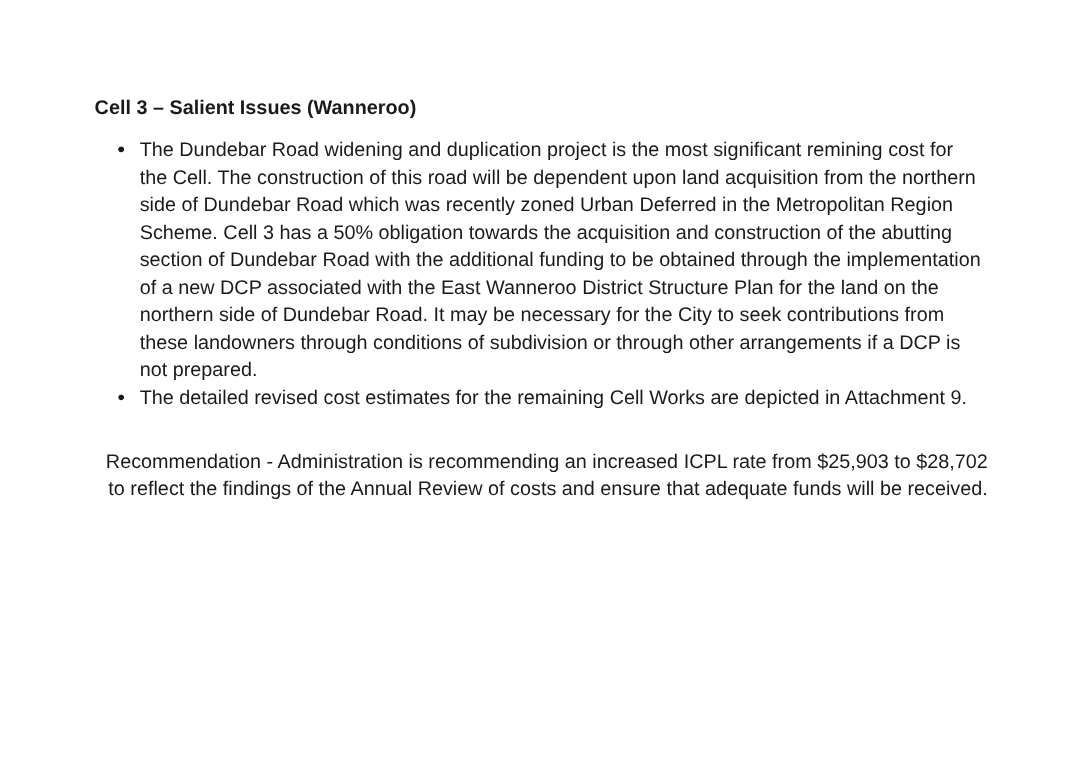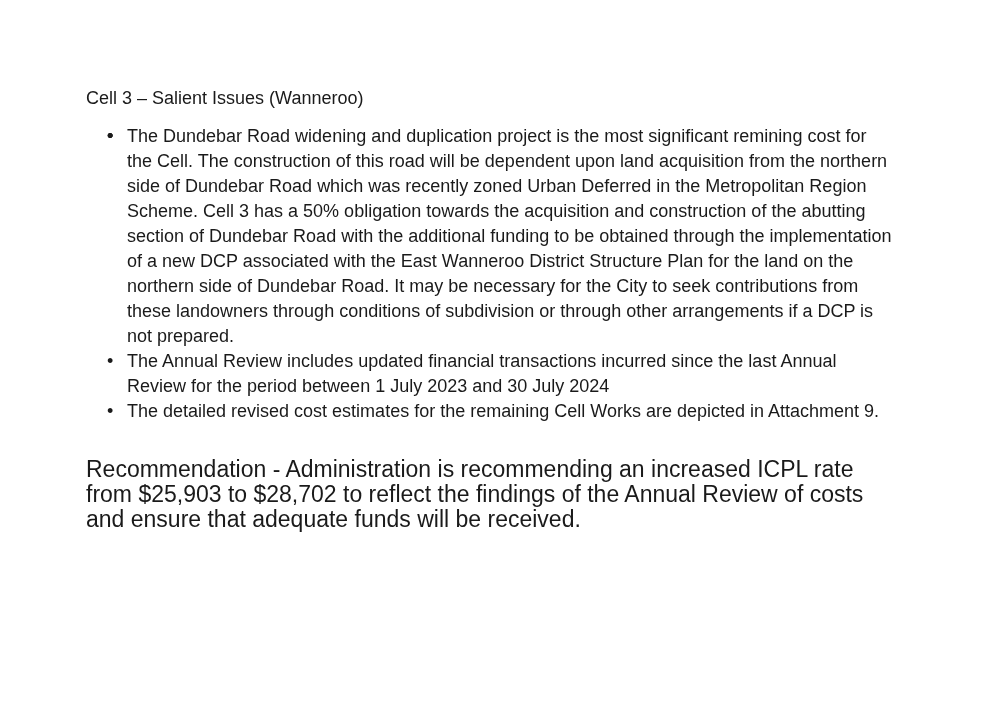--- a/index.html
+++ b/index.html
@@ -16,21 +16,21 @@
   }
   .page {
     box-sizing: border-box;
     width: 992px;
     height: 702px;
     padding: 86px 0 0 86px;
   }
   .title {
     font-size: 18px;
     line-height: 25px;
-    font-weight: 400;
+    font-weight: 700;
     margin: 0 0 13px 0;
     color: #1a1a1a;
   }
   ul.issues {
     list-style: none;
     margin: 0;
     padding: 0;
     width: 806px;
     font-size: 18px;
     line-height: 25px;
@@ -42,44 +42,45 @@
   }
   ul.issues li .bullet {
     position: absolute;
     left: 21px;
     top: 0;
     font-size: 18px;
     line-height: 25px;
   }
   .recommendation {
     width: 812px;
-    font-size: 23px;
+    font-size: 18px;
     line-height: 25px;
     margin: 33px 0 0 0;
+    text-align: right;
   }
 </style>
 </head>
 <body>
 
 <div class="page">
 
   <h1 class="title">Cell 3 – Salient Issues (Wanneroo)</h1>
 
   <ul class="issues">
     <li>
       <span class="bullet">•</span>
     </li>
     <li>
       <span class="bullet">•</span>
     </li>
     <li>
       <span class="bullet">•</span><span>The Dundebar Road widening and duplication project is the most significant remining cost for the Cell. The construction of this road will be dependent upon land acquisition from the northern side of Dundebar Road which was recently zoned Urban Deferred in the Metropolitan Region Scheme. Cell 3 has a 50% obligation towards the acquisition and construction of the abutting section of Dundebar Road with the additional funding to be obtained through the implementation of a new DCP associated with the East Wanneroo District Structure Plan for the land on the northern side of Dundebar Road. It may be necessary for the City to seek contributions from these landowners through conditions of subdivision or through other arrangements if a DCP is not prepared.</span>
     </li>
     <li>
-      <span class="bullet">•</span><span>The Annual Review includes updated financial transactions incurred since the last Annual Review for the period between 1 July 2023 and 30 July 2024</span>
+      <span class="bullet">•</span>
     </li>
     <li>
       <span class="bullet">•</span><span>The detailed revised cost estimates for the remaining Cell Works are depicted in Attachment 9.</span>
     </li>
   </ul>
 
   <p class="recommendation">Recommendation - Administration is recommending an increased ICPL rate from $25,903 to $28,702 to reflect the findings of the Annual Review of costs and ensure that adequate funds will be received.</p>
 
 </div>
 

